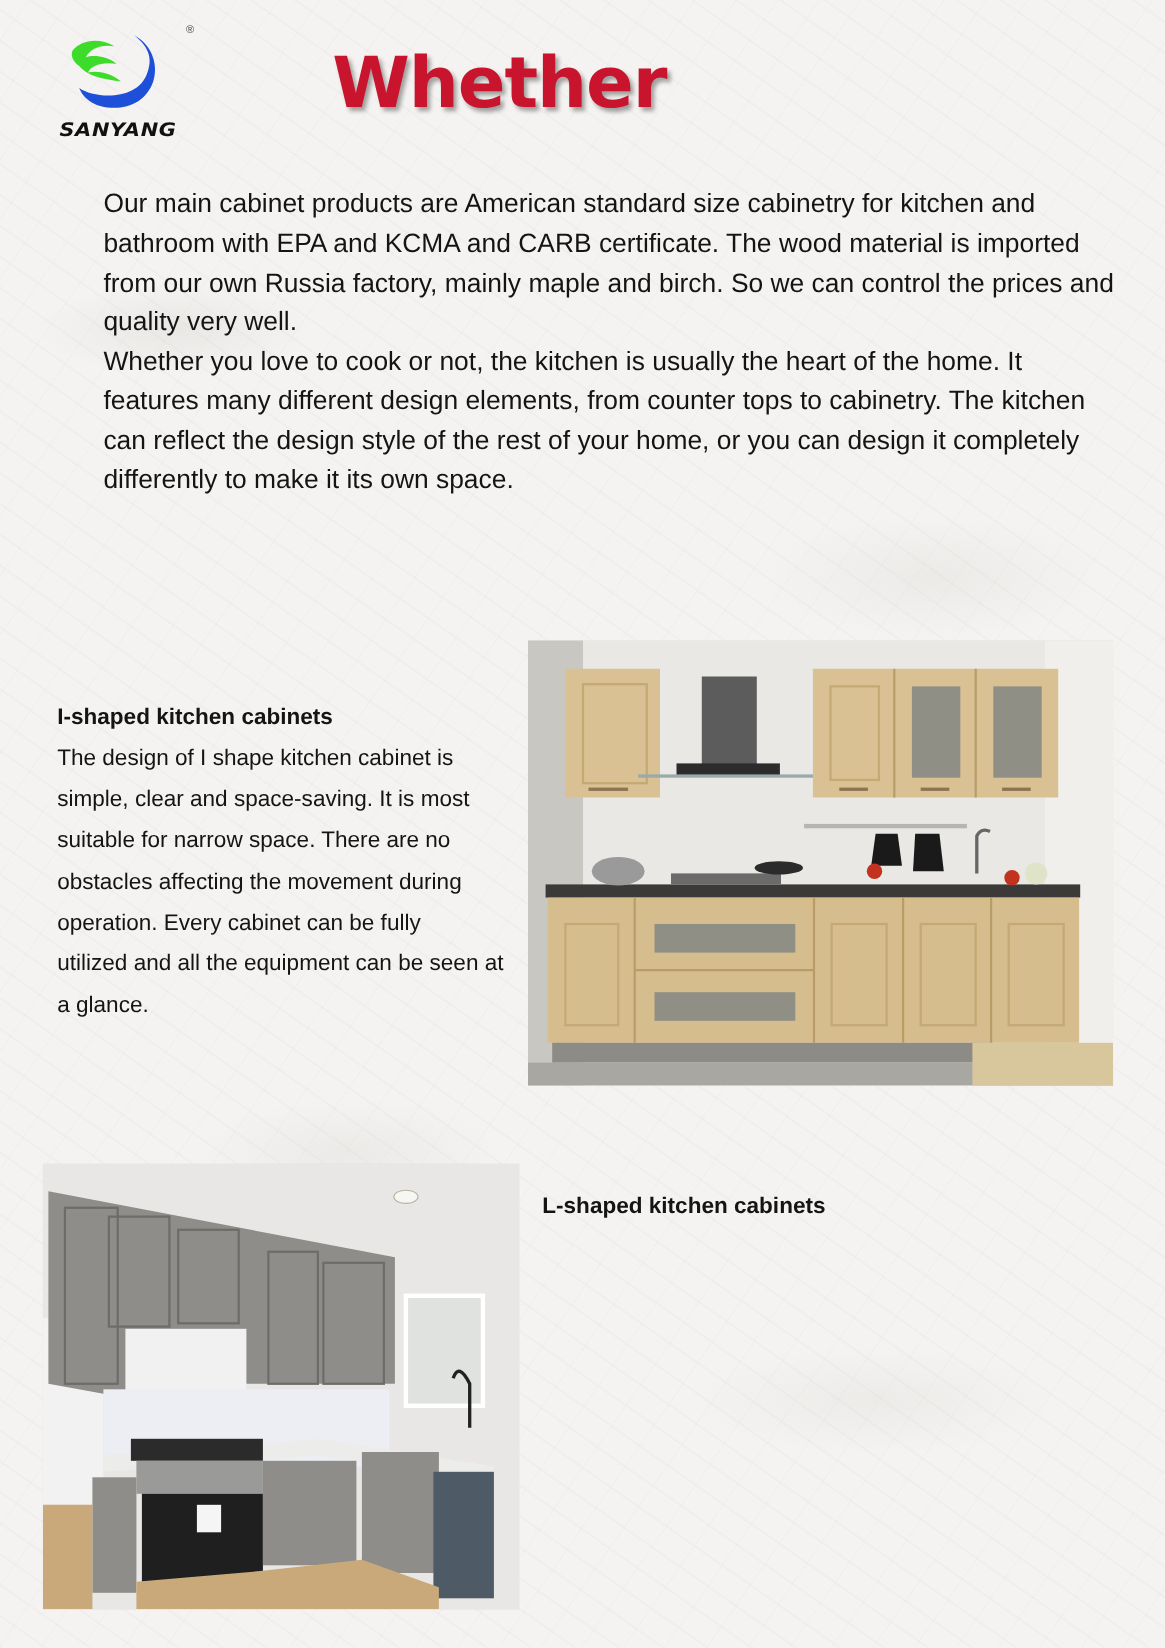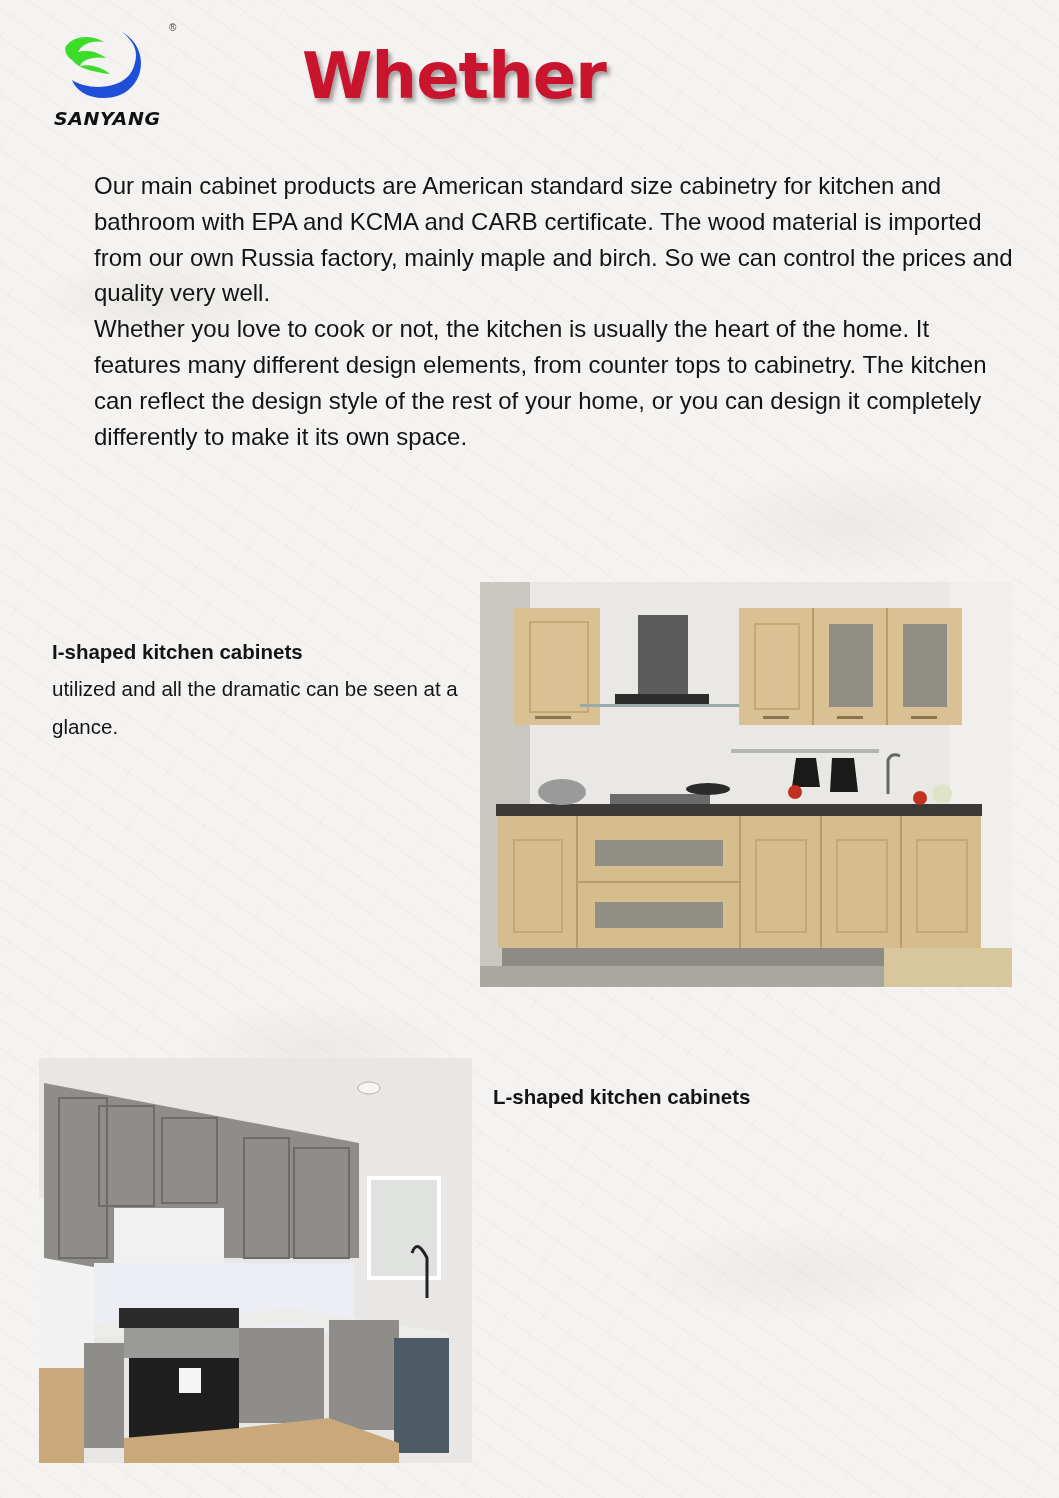--- a/index.html
+++ b/index.html
@@ -64,21 +64,22 @@
 
 <h1 class="title" style="margin:0;">Whether</h1>
 
 <div class="intro">
   <p>Our main cabinet products are American standard size cabinetry for kitchen and bathroom with EPA and KCMA and CARB certificate. The wood material is imported from our own Russia factory, mainly maple and birch. So we can control the prices and quality very well.</p>
   <p>Whether you love to cook or not, the kitchen is usually the heart of the home. It features many different design elements, from counter tops to cabinetry. The kitchen can reflect the design style of the rest of your home, or you can design it completely differently to make it its own space.</p>
 </div>
 
 <div class="sec-text s1">
   <p class="head">I-shaped kitchen cabinets</p>
-  <p>utilized and all the dramatic can be seen at a glance.</p>
+  <p>The design of I shape kitchen cabinet is simple, clear and space-saving. It is most suitable for narrow space. There are no obstacles affecting the movement during operation. Every cabinet can be fully</p>
+  <p>utilized and all the equipment can be seen at a glance.</p>
 </div>
 
 <div class="photo p1">
   <svg width="532" height="405" viewBox="0 0 532 405">
     <rect x="0" y="0" width="532" height="405" fill="#e9e8e4"></rect>
     <rect x="0" y="0" width="50" height="405" fill="#c9c7c2"></rect>
     <rect x="470" y="0" width="62" height="405" fill="#f0efec"></rect>
 
     <rect x="34" y="26" width="86" height="117" fill="#d9c193"></rect>
     <rect x="50" y="40" width="58" height="90" fill="none" stroke="#c4a975" stroke-width="2"></rect>

